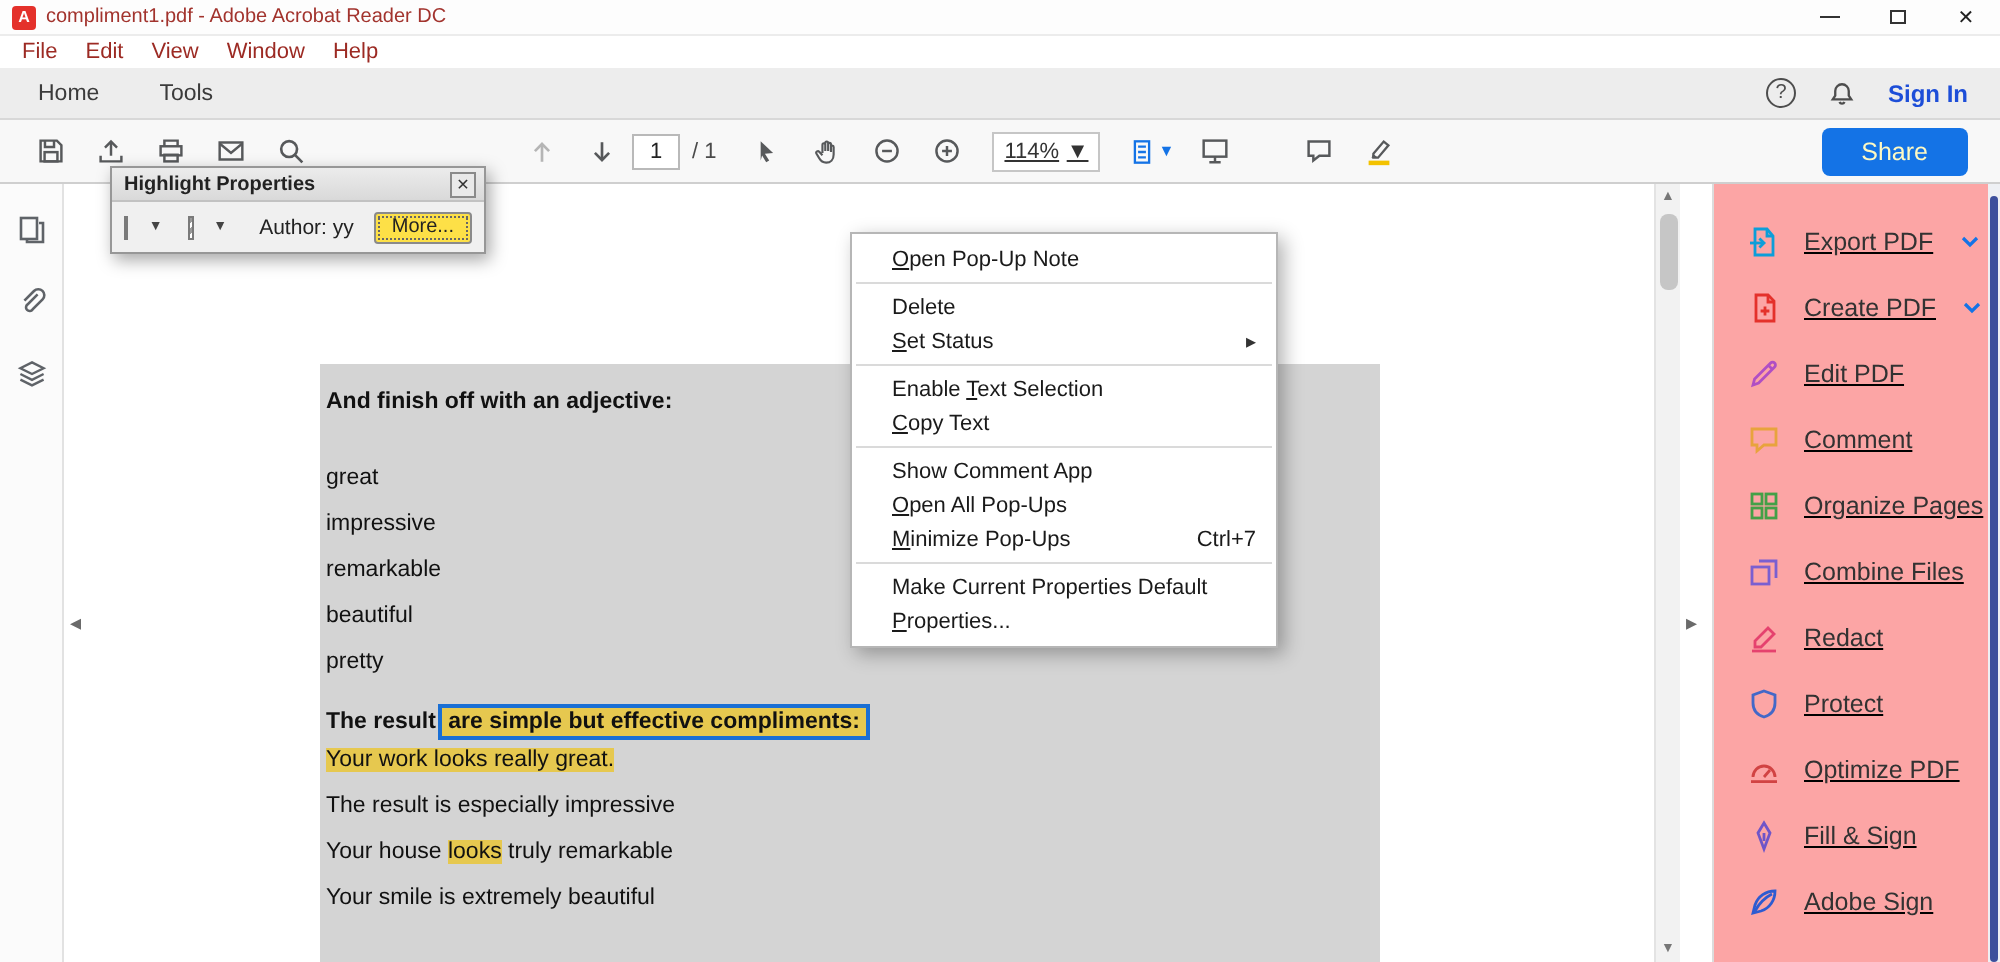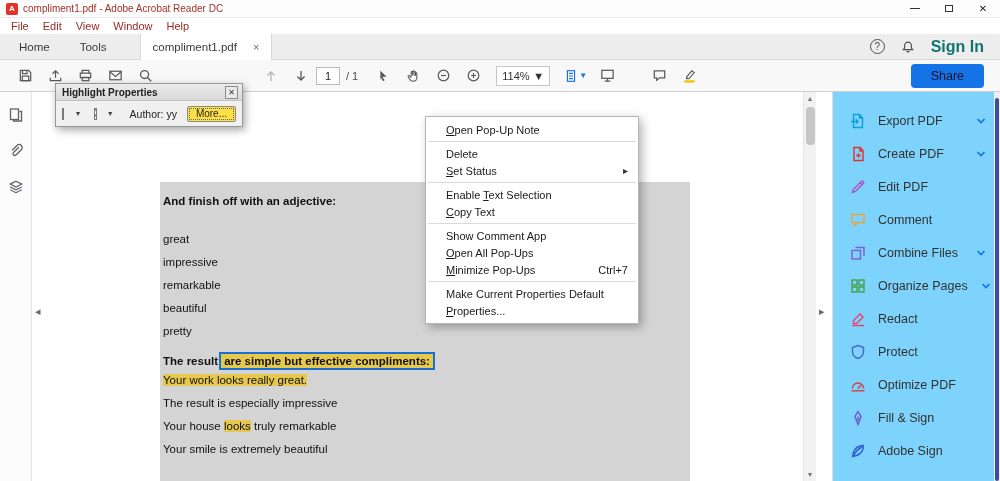--- a/index.html
+++ b/index.html
@@ -22,34 +22,34 @@
   .menu-item { font-size:11px; color:#9c2a23; padding:0 7px; height:16px; display:flex; align-items:center; }
 
   
   .tabbar { height:26px; background:#ededed; border-bottom:1px solid #d8d8d8; display:flex; align-items:stretch; }
   .tab { display:flex; align-items:center; padding:0 15px; font-size:11.5px; color:#3b3b3b; }
   .tab.home { margin-left:4px; }
   .tab.active { background:#fff; border-left:1px solid #d8d8d8; border-right:1px solid #d8d8d8; margin-bottom:-1px; margin-left:18px; padding:0 12px; }
   .tab-close { margin-left:16px; color:#666; font-size:11px; }
   .tab-right { margin-left:auto; display:flex; align-items:center; gap:14px; padding-right:16px; }
   .help-circle { width:15px; height:15px; border:1.3px solid #4d4d4d; border-radius:50%; font-size:10px; color:#4d4d4d; display:flex; align-items:center; justify-content:center; }
-  .signin { font-size:16px; font-weight:600; color:#0f766e; }
+  .signin { font-size:12px; font-weight:600; color:#1d4ed8; }
 
   
   .toolbar { height:32px; background:#f8f8f8; border-bottom:1px solid #cfcfcf; display:flex; align-items:center; padding:0 10px; }
   .tb-btn { width:30px; height:26px; display:flex; align-items:center; justify-content:center; color:#57595b; }
   .tb-btn svg { display:block; }
   .tb-btn.disabled { color:#b5b5b5; }
   .spacer-nav { width:96px; }
   .page-box { width:24px; height:18px; border:1px solid #b9b9b9; background:#fff; font-size:11px; text-align:center; font-family:"Liberation Sans",sans-serif; color:#222; }
   .page-total { font-size:11px; color:#4a4a4a; margin:0 10px 0 6px; }
   .zoom-select { width:54px; height:20px; border:1px solid #c6c6c6; background:#fff; display:flex; align-items:center; justify-content:space-between; padding:0 5px; margin:0 8px; }
-  .zoom-select span { font-size:11px; color:#333; }
+  .zoom-select span { font-size:11px; color:#333;text-decoration:underline; }
   .caret { font-size:8px; color:#555; }
-  .share-btn { margin-left:auto; margin-right:6px; height:24px; padding:0 20px; background:var(--accent,#1473e6); color:#0f172a; border:none; border-radius:4px; font-size:12.5px; font-family:"Liberation Sans",sans-serif; display:flex; align-items:center; }
+  .share-btn { margin-left:auto; margin-right:6px; height:24px; padding:0 20px; background:var(--accent,#1473e6); color:#fef9c3; border:none; border-radius:4px; font-size:12.5px; font-family:"Liberation Sans",sans-serif; display:flex; align-items:center; }
 
   
   .main { position:absolute; top:92px; left:0; right:0; bottom:0; display:flex; }
   .left-rail { width:32px; background:#fbfbfb; border-right:1px solid #e2e2e2; display:flex; flex-direction:column; align-items:center; padding-top:14px; gap:18px; color:#5f6368; }
   .rail-btn { width:20px; height:18px; display:flex; align-items:center; justify-content:center; }
 
   .doc-viewport { flex:1; position:relative; background:#fff; overflow:hidden; }
   .collapse-arrow { position:absolute; top:213px; font-size:11px; color:#6a6a6a; z-index:5; }
   .collapse-left { left:3px; }
   .gutter { width:16px; background:#fff; position:relative; }
@@ -61,21 +61,21 @@
   .result-line { font-weight:bold; margin-top:15px; margin-bottom:4px; line-height:15px; }
   .hl { background:var(--hl,#e6c84f); }
   .hl-selected { background:var(--hl,#e6c84f); outline:2px solid var(--sel,#1a6fd4); padding:1px 3px; }
 
   .v-scrollbar { position:absolute; right:0; top:0; bottom:0; width:13px; background:#f2f2f2; border-left:1px solid #e3e3e3; }
   .sb-arrow { height:13px; display:flex; align-items:center; justify-content:center; font-size:7px; color:#777; }
   .sb-arrow.down { position:absolute; bottom:0; left:0; right:0; }
   .sb-thumb { position:absolute; top:15px; left:2px; width:9px; height:38px; background:#c6c6c6; border-radius:4px; }
 
   
-  .right-panel { width:168px; background:#7dd3fc; border-left:1px solid #dcdcdc; position:relative; padding-top:12px; }
+  .right-panel { width:144px; background:#fca5a5; border-left:1px solid #dcdcdc; position:relative; padding-top:12px;text-decoration:underline; }
   .tool-item { height:33px; display:flex; align-items:center; padding-left:16px; gap:11px; }
   .tool-ic { width:18px; height:18px; display:flex; align-items:center; justify-content:center; }
   .tool-label { font-size:12.5px; color:#323232; white-space:nowrap; }
   .tool-chevron { margin-left:auto; margin-right:12px; width:14px; height:14px; }
   .panel-scrollbar { position:absolute; right:0; top:0; bottom:0; width:6px; background:#eef0f4; }
   .panel-thumb { position:absolute; top:6px; bottom:0; left:1px; width:4px; background:#3d4f9c; border-radius:2px; }
 
   
   .props-dialog { position:absolute; left:55px; top:83px; width:188px; z-index:30; border:1px solid #979797; background:#f0f0f0; box-shadow:2px 3px 8px rgba(0,0,0,.35); }
   .pd-titlebar { height:17px; background:linear-gradient(#ececec,#d9d9d9); display:flex; align-items:center; padding:0 4px 0 6px; border-bottom:1px solid #c2c2c2; }
@@ -121,24 +121,20 @@
       <span class="menu-item">File</span>
       <span class="menu-item">Edit</span>
       <span class="menu-item">View</span>
       <span class="menu-item">Window</span>
       <span class="menu-item">Help</span>
     </div>
 
   <div class="tabbar">
     <div class="tab home">Home</div>
     <div class="tab">Tools</div>
-    <div class="tab active">
-      <span>compliment1.pdf</span>
-      <span class="tab-close">×</span>
-    </div>
     <div class="tab-right">
       <span class="help-circle">?</span>
       <span class="tb-btn" style="width:18px">
         <svg width="16" height="16" viewBox="0 0 18 18" fill="none" stroke="#4d4d4d" stroke-width="1.3">
             <path d="M9 3.5a3.8 3.8 0 0 0-3.8 3.8v2.6L3.8 12h10.4l-1.4-2.1V7.3A3.8 3.8 0 0 0 9 3.5z"></path>
             <path d="M7.6 13.5a1.5 1.5 0 0 0 2.8 0"></path>
           </svg>
       </span>
       <span class="signin">Sign In</span>
     </div>
@@ -350,41 +346,41 @@
           </div>
           <div class="tool-item">
             <span class="tool-ic" style="color: rgb(232, 163, 61);">
               <svg width="18" height="18" viewBox="0 0 18 18" fill="none" stroke="currentColor" stroke-width="1.4">
                 <path d="M3 3.5h12v8H9l-3.5 3v-3H3z"></path>
               </svg>
             </span>
             <span class="tool-label">Comment</span>
           </div>
           <div class="tool-item">
-            <span class="tool-ic" style="color: rgb(122, 95, 208);">
-              <svg width="18" height="18" viewBox="0 0 18 18" fill="none" stroke="currentColor" stroke-width="1.4">
-                <rect x="3" y="6.5" width="8.5" height="8.5"></rect>
-                <path d="M6.5 3.5H15V12"></path>
-              </svg>
-            </span>
-            <span class="tool-label">Combine Files</span>
-            <span class="tool-chevron"><svg width="14" height="14" viewBox="0 0 14 14" fill="none">
-                <path d="M3.5 5 7 8.5 10.5 5" stroke="#1473e6" stroke-width="1.6"></path>
-              </svg></span>
-          </div>
-          <div class="tool-item">
             <span class="tool-ic" style="color: rgb(67, 160, 71);">
               <svg width="18" height="18" viewBox="0 0 18 18" fill="none" stroke="currentColor" stroke-width="1.4">
                 <rect x="3" y="3" width="5" height="5"></rect>
                 <rect x="10" y="3" width="5" height="5"></rect>
                 <rect x="3" y="10" width="5" height="5"></rect>
                 <rect x="10" y="10" width="5" height="5"></rect>
               </svg>
             </span>
             <span class="tool-label">Organize Pages</span>
+            <span class="tool-chevron"><svg width="14" height="14" viewBox="0 0 14 14" fill="none">
+                <path d="M3.5 5 7 8.5 10.5 5" stroke="#1473e6" stroke-width="1.6"></path>
+              </svg></span>
+          </div>
+          <div class="tool-item">
+            <span class="tool-ic" style="color: rgb(122, 95, 208);">
+              <svg width="18" height="18" viewBox="0 0 18 18" fill="none" stroke="currentColor" stroke-width="1.4">
+                <rect x="3" y="6.5" width="8.5" height="8.5"></rect>
+                <path d="M6.5 3.5H15V12"></path>
+              </svg>
+            </span>
+            <span class="tool-label">Combine Files</span>
             <span class="tool-chevron"><svg width="14" height="14" viewBox="0 0 14 14" fill="none">
                 <path d="M3.5 5 7 8.5 10.5 5" stroke="#1473e6" stroke-width="1.6"></path>
               </svg></span>
           </div>
           <div class="tool-item">
             <span class="tool-ic" style="color: rgb(229, 66, 110);">
               <svg width="18" height="18" viewBox="0 0 18 18" fill="none" stroke="currentColor" stroke-width="1.4">
                 <path d="M4.5 10.5l6.5-6.5 3 3-6.5 6.5H4.5z"></path>
                 <path d="M3 15.5h12"></path>
               </svg>

